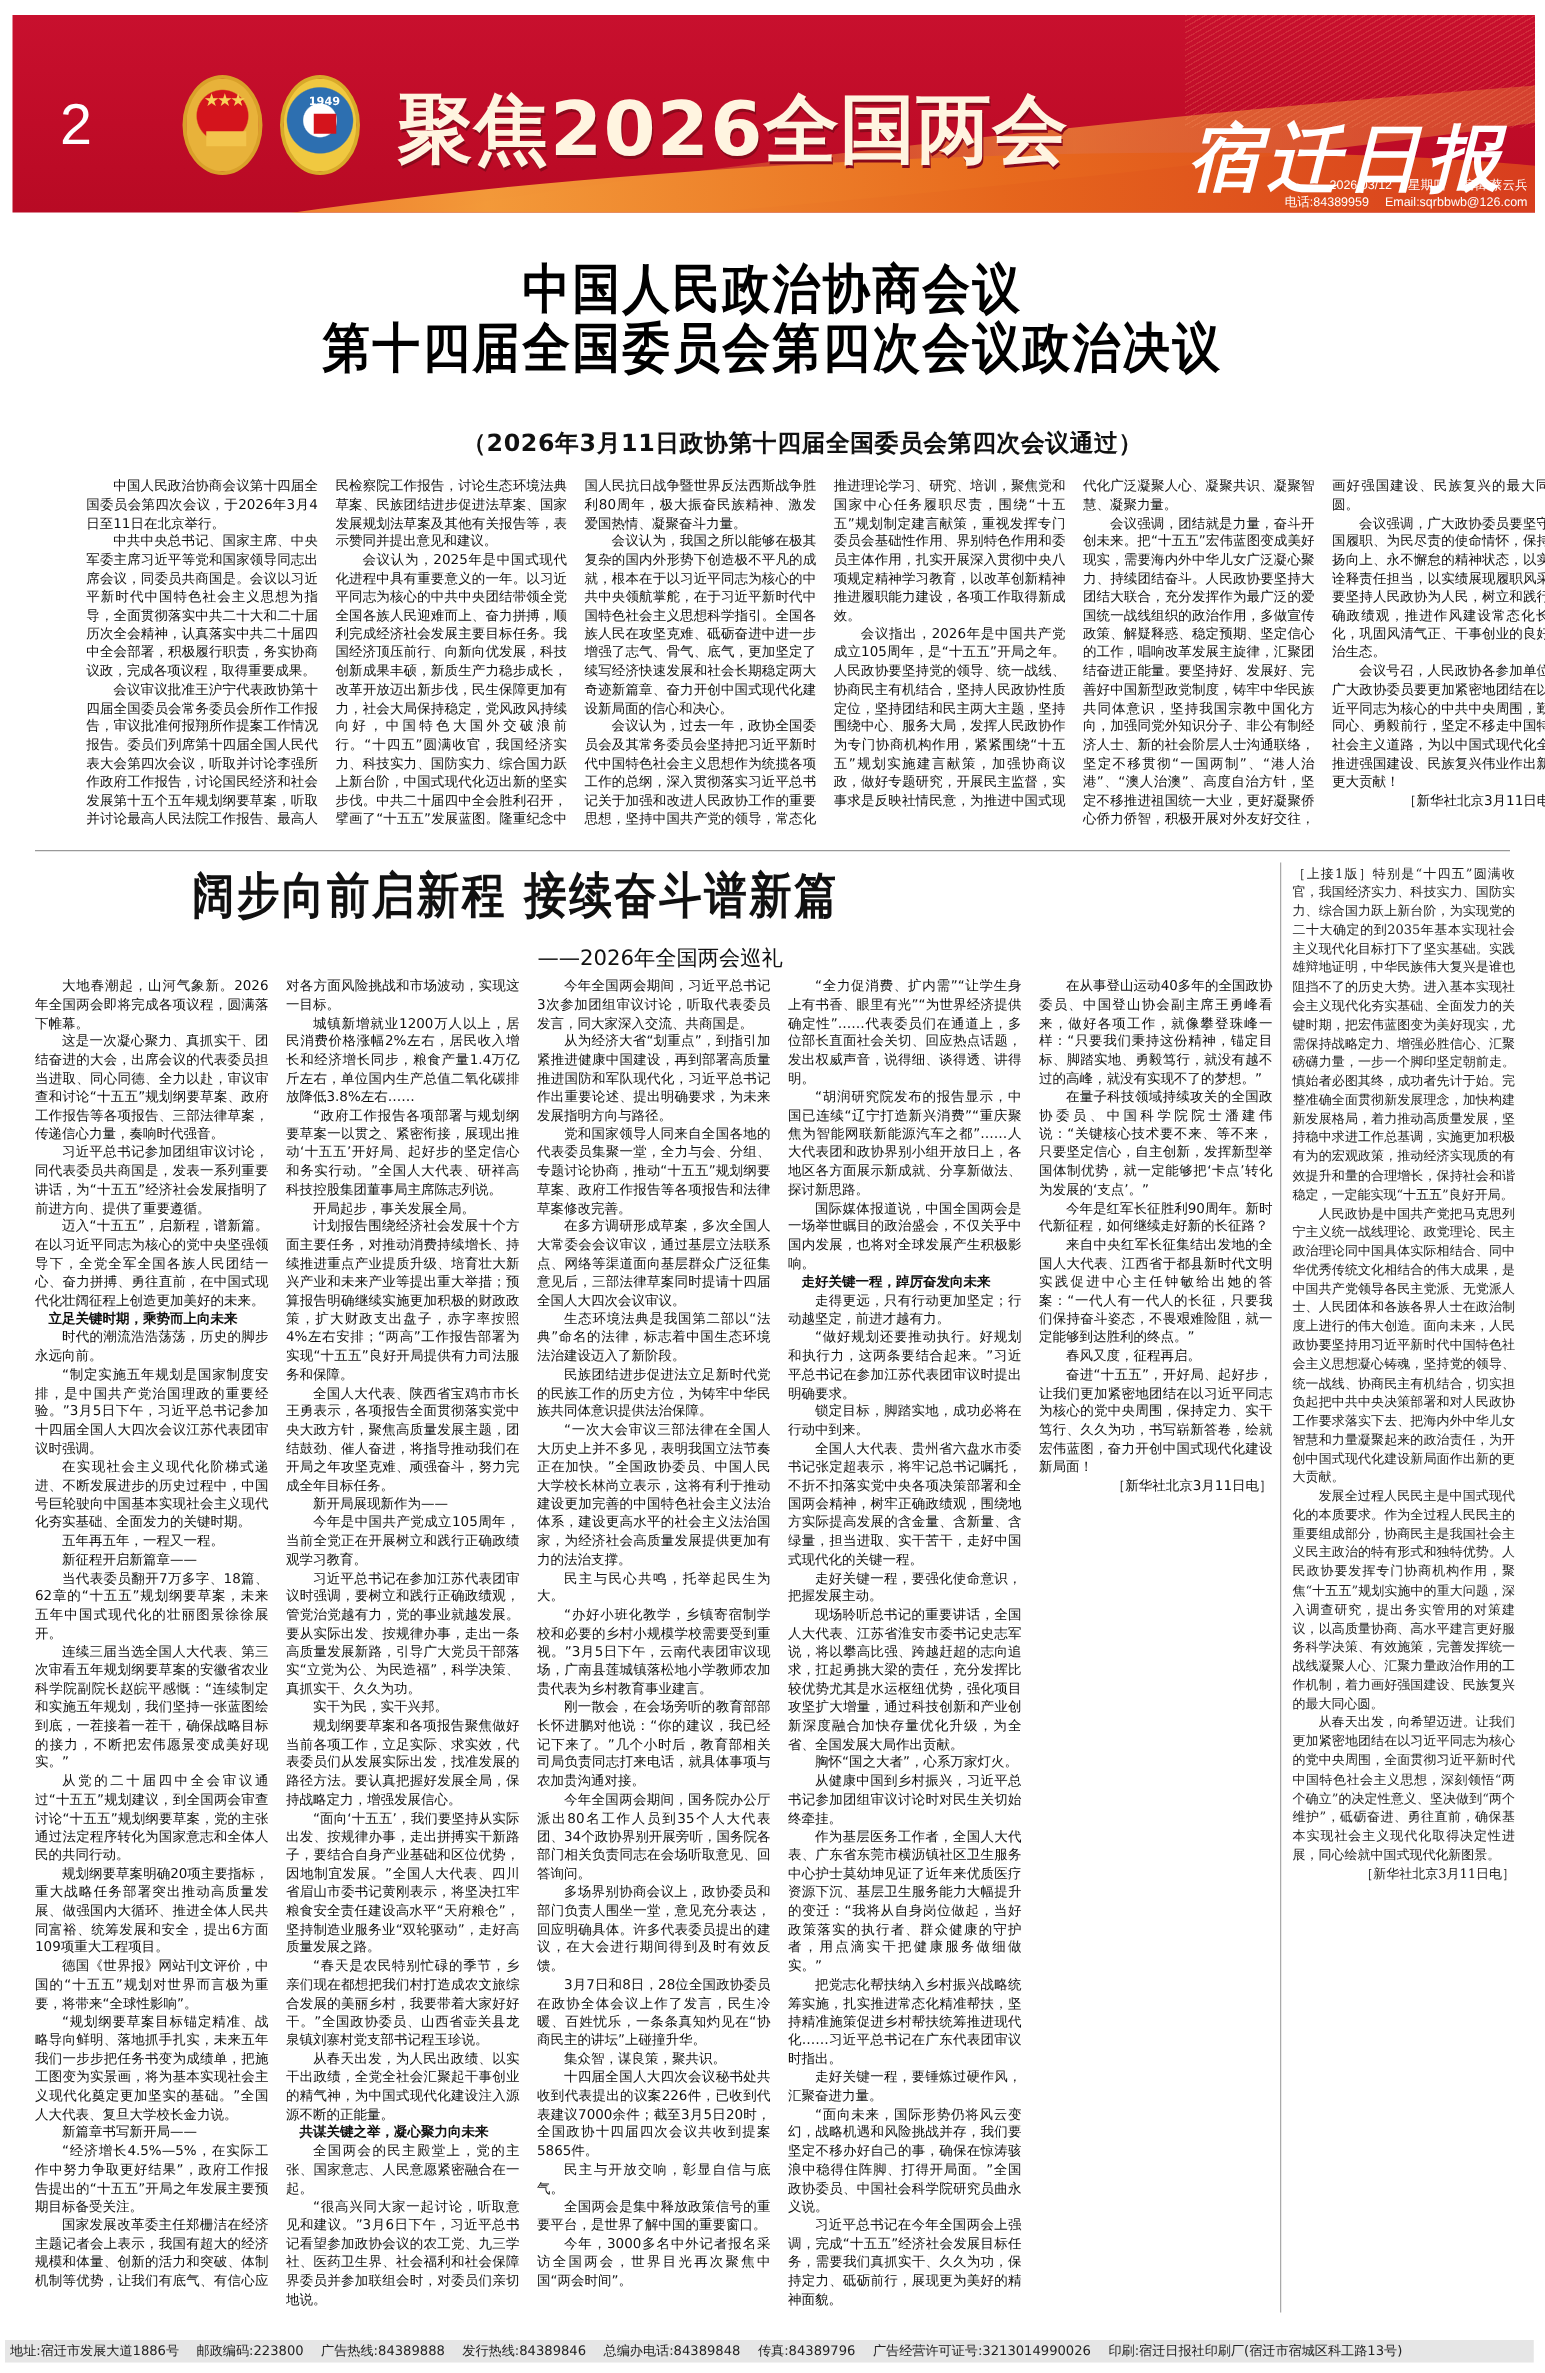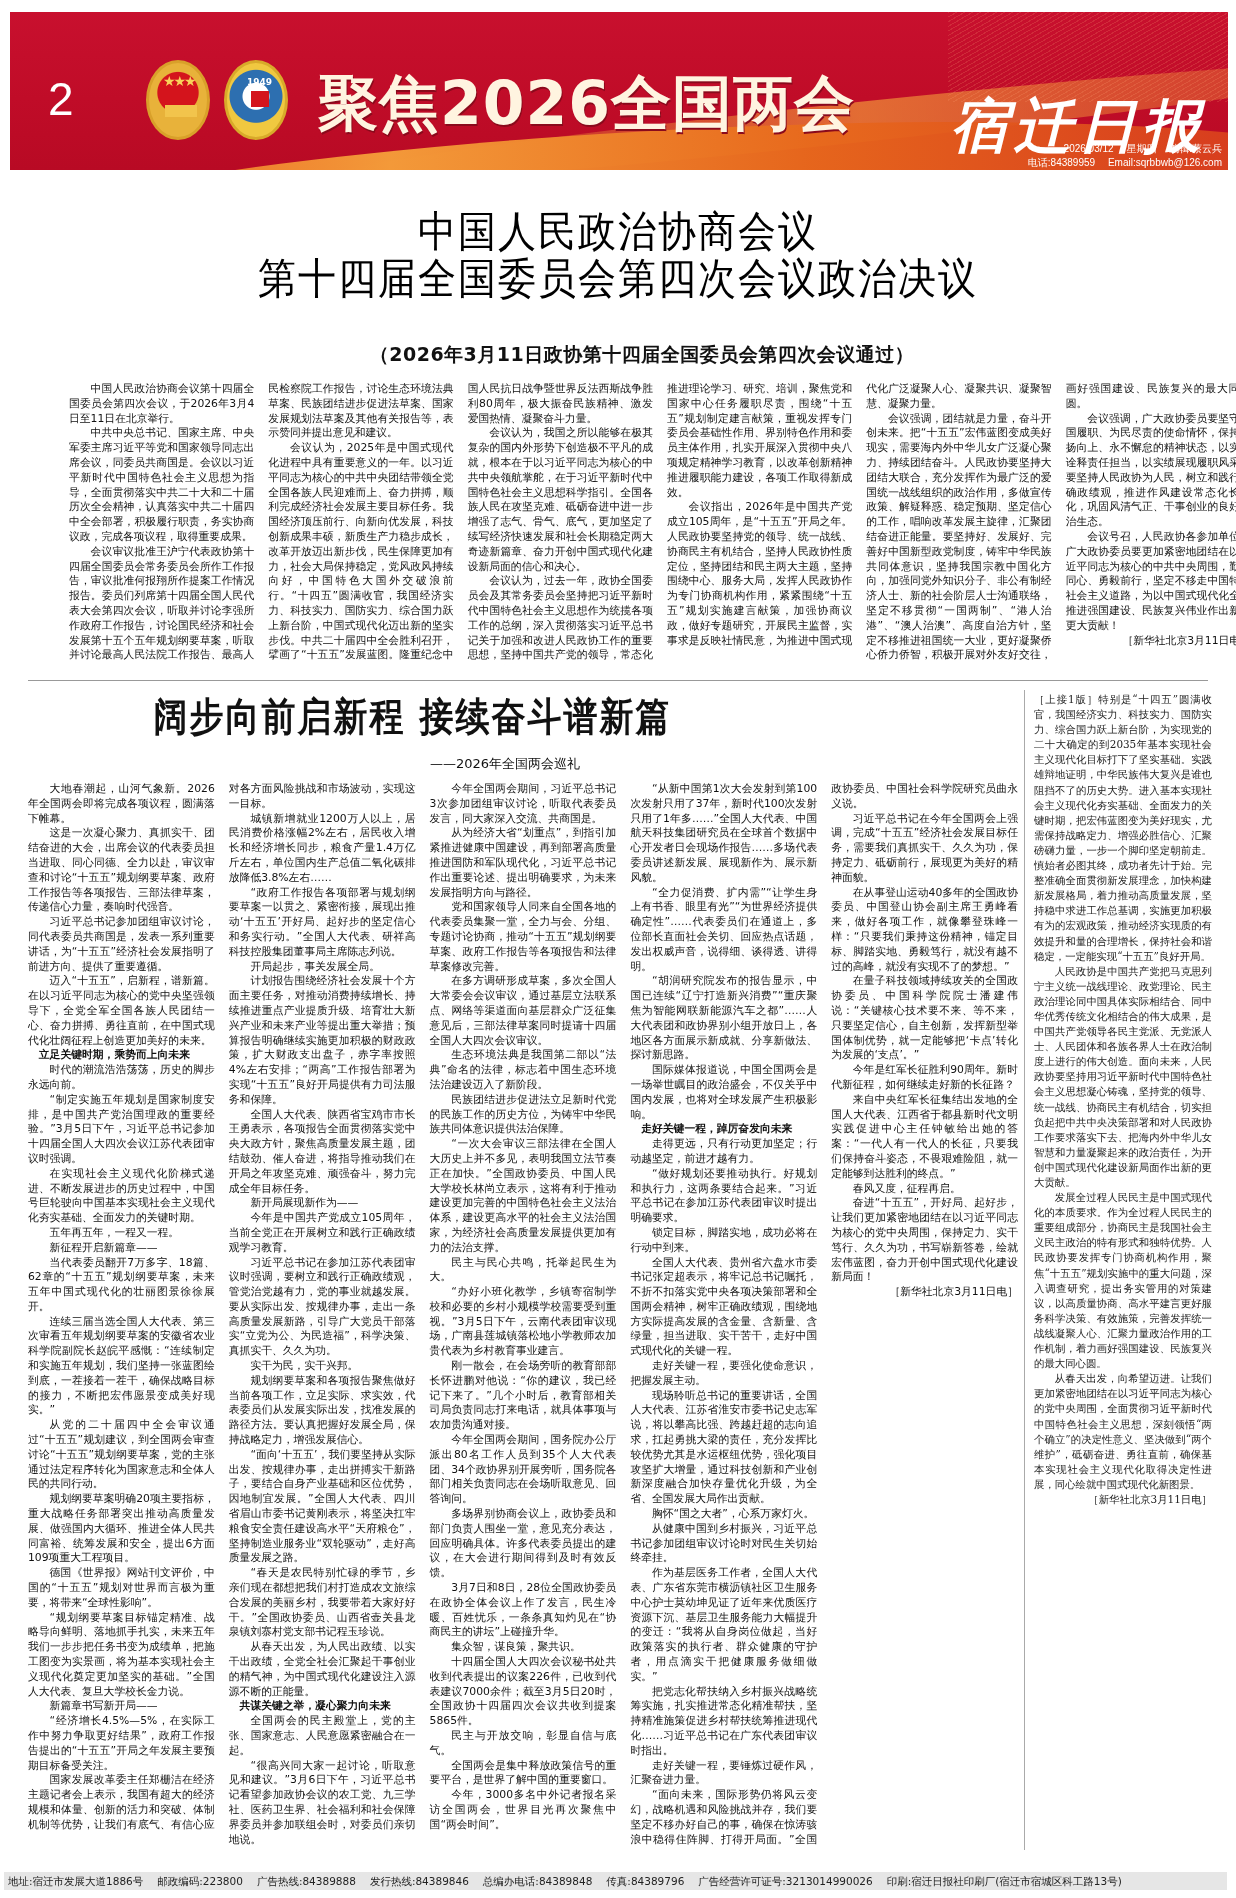--- a/index.html
+++ b/index.html
@@ -50,21 +50,21 @@
   }
   .banner-meta {
     position: absolute; right: 6px; top: 130px; color: #fff; font-size: 10px; text-align: right; line-height: 14px;
     font-family: "Liberation Sans", sans-serif;
   }
   .banner-meta div span { margin-left: 10px; }
 
   
   .headline {
     position: absolute; left: 0; top: 208px; width: 1236px; text-align: center;
-    font-family: "DejaVu Sans", sans-serif; font-weight: 400; color: #000;
+    font-family: "DejaVu Sans", sans-serif; font-weight: 700; color: #000;
   }
   .headline .l1 { font-size: 38px; line-height: 46px; letter-spacing: 2px; transform: scaleY(1.12); }
   .headline .l2 { font-size: 38px; line-height: 48px; letter-spacing: 2px; transform: scaleY(1.12); }
   .subline {
     position: absolute; left: 0; top: 342px; width: 1236px; text-align: center;
     font-size: 19px; font-family: "DejaVu Sans", sans-serif; font-weight: bold; letter-spacing: 0.5px; padding-left: 48px;
   }
 
   
   .body-text {
@@ -83,21 +83,21 @@
 
   .divider { position: absolute; left: 28px; top: 680px; width: 1180px; height: 1px; background: #999; }
 
   
   .headline2 {
     position: absolute; left: 0; top: 694px; width: 825px; text-align: center;
     font-size: 34px; font-weight: 900; font-family: "DejaVu Serif", serif; letter-spacing: 2px;
     transform: scaleY(1.15);
   }
   .subline2 {
-    position: absolute; left: 430px; top: 755px; font-size: 13px; font-family: "DejaVu Sans", sans-serif;
+    position: absolute; left: 430px; top: 755px; font-size: 17px; font-family: "DejaVu Sans", sans-serif;
   }
   .art2 {
     position: absolute; left: 28px; top: 782px; width: 990px; height: 1066px;
     column-count: 5; column-gap: 14px; column-fill: auto;
   }
   .vrule { position: absolute; left: 1024px; top: 690px; width: 1px; height: 1160px; background: #aaa; }
 
   .art3 {
     position: absolute; left: 1034px; top: 692px; width: 178px; height: 1156px;
     font-size: 10.4px; line-height: 15.1px; font-family: "DejaVu Serif", serif; color: #222;
@@ -213,21 +213,20 @@
     <p>“办好小班化教学，乡镇寄宿制学校和必要的乡村小规模学校需要受到重视。”3月5日下午，云南代表团审议现场，广南县莲城镇落松地小学教师农加贵代表为乡村教育事业建言。</p>
     <p>刚一散会，在会场旁听的教育部部长怀进鹏对他说：“你的建议，我已经记下来了。”几个小时后，教育部相关司局负责同志打来电话，就具体事项与农加贵沟通对接。</p>
     <p>今年全国两会期间，国务院办公厅派出80名工作人员到35个人大代表团、34个政协界别开展旁听，国务院各部门相关负责同志在会场听取意见、回答询问。</p>
     <p>多场界别协商会议上，政协委员和部门负责人围坐一堂，意见充分表达，回应明确具体。许多代表委员提出的建议，在大会进行期间得到及时有效反馈。</p>
     <p>3月7日和8日，28位全国政协委员在政协全体会议上作了发言，民生冷暖、百姓忧乐，一条条真知灼见在“协商民主的讲坛”上碰撞升华。</p>
     <p>集众智，谋良策，聚共识。</p>
     <p>十四届全国人大四次会议秘书处共收到代表提出的议案226件，已收到代表建议7000余件；截至3月5日20时，全国政协十四届四次会议共收到提案5865件。</p>
     <p>民主与开放交响，彰显自信与底气。</p>
     <p>全国两会是集中释放政策信号的重要平台，是世界了解中国的重要窗口。</p>
     <p>今年，3000多名中外记者报名采访全国两会，世界目光再次聚焦中国“两会时间”。</p>
-    <p>“从新中国第1次大会发射到第100次发射只用了37年，新时代100次发射只用了1年多……”全国人大代表、中国航天科技集团研究员在全球首个数据中心开发者日会现场作报告……多场代表委员讲述新发展、展现新作为、展示新风貌。</p>
     <p>“全力促消费、扩内需”“让学生身上有书香、眼里有光”“为世界经济提供确定性”……代表委员们在通道上，多位部长直面社会关切、回应热点话题，发出权威声音，说得细、谈得透、讲得明。</p>
     <p>“胡润研究院发布的报告显示，中国已连续“辽宁打造新兴消费”“重庆聚焦为智能网联新能源汽车之都”……人大代表团和政协界别小组开放日上，各地区各方面展示新成就、分享新做法、探讨新思路。</p>
     <p>国际媒体报道说，中国全国两会是一场举世瞩目的政治盛会，不仅关乎中国内发展，也将对全球发展产生积极影响。</p>
     <p class="sub" style="font-weight: bold;">走好关键一程，踔厉奋发向未来</p>
     <p>走得更远，只有行动更加坚定；行动越坚定，前进才越有力。</p>
     <p>“做好规划还要推动执行。好规划和执行力，这两条要结合起来。”习近平总书记在参加江苏代表团审议时提出明确要求。</p>
     <p>锁定目标，脚踏实地，成功必将在行动中到来。</p>
     <p>全国人大代表、贵州省六盘水市委书记张定超表示，将牢记总书记嘱托，不折不扣落实党中央各项决策部署和全国两会精神，树牢正确政绩观，围绕地方实际提高发展的含金量、含新量、含绿量，担当进取、实干苦干，走好中国式现代化的关键一程。</p>
     <p>走好关键一程，要强化使命意识，把握发展主动。</p>
     <p>现场聆听总书记的重要讲话，全国人大代表、江苏省淮安市委书记史志军说，将以攀高比强、跨越赶超的志向追求，扛起勇挑大梁的责任，充分发挥比较优势尤其是水运枢纽优势，强化项目攻坚扩大增量，通过科技创新和产业创新深度融合加快存量优化升级，为全省、全国发展大局作出贡献。</p>

